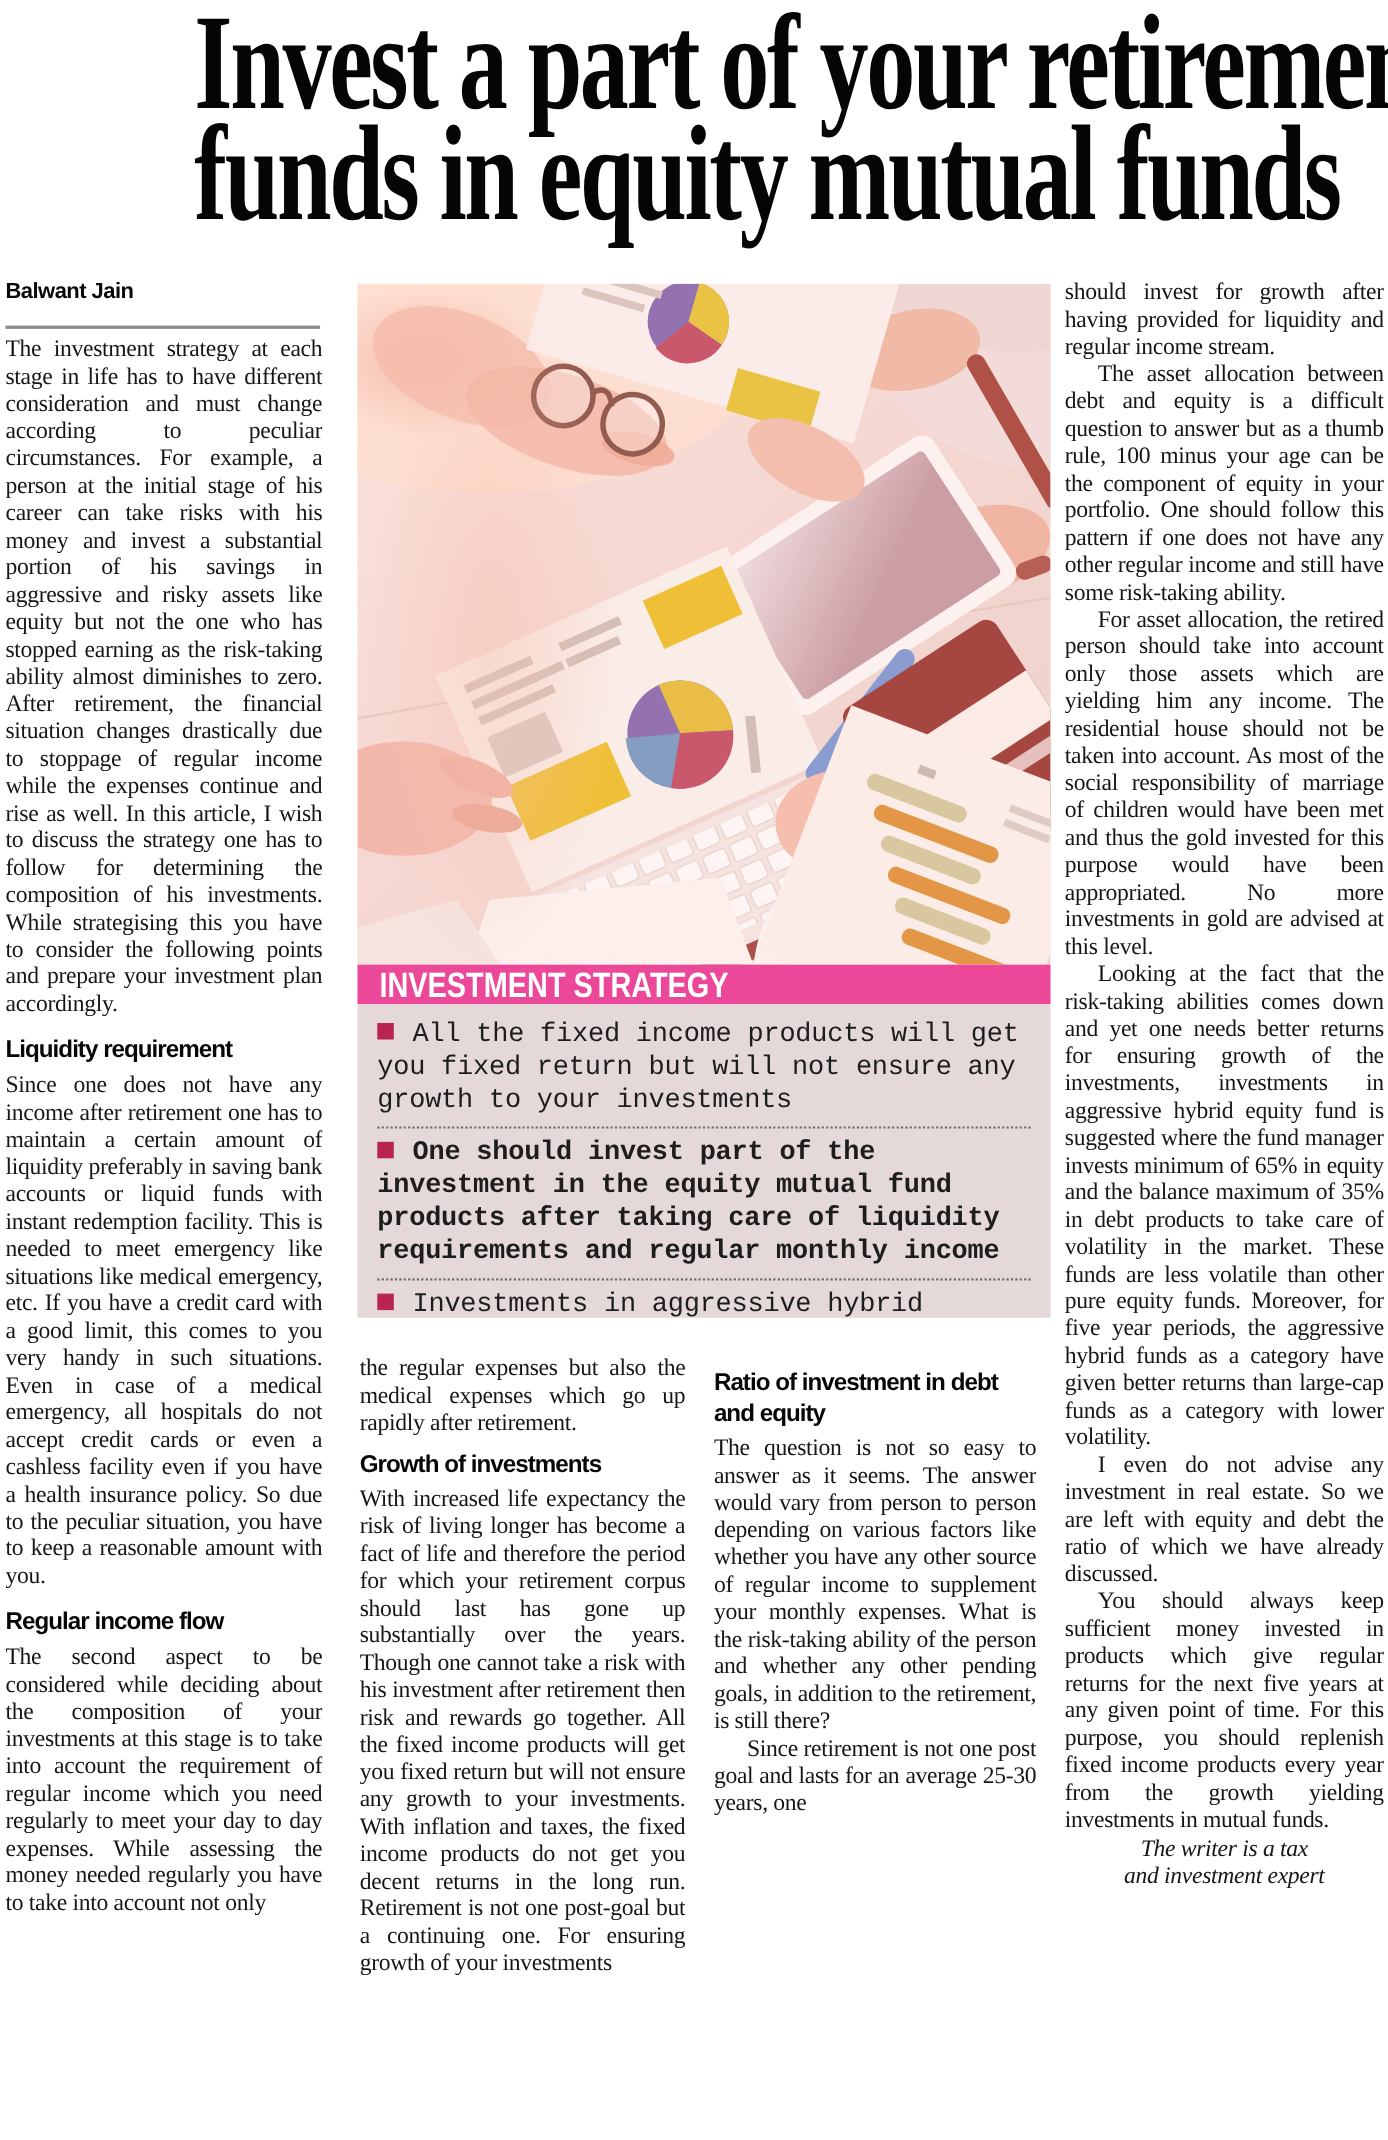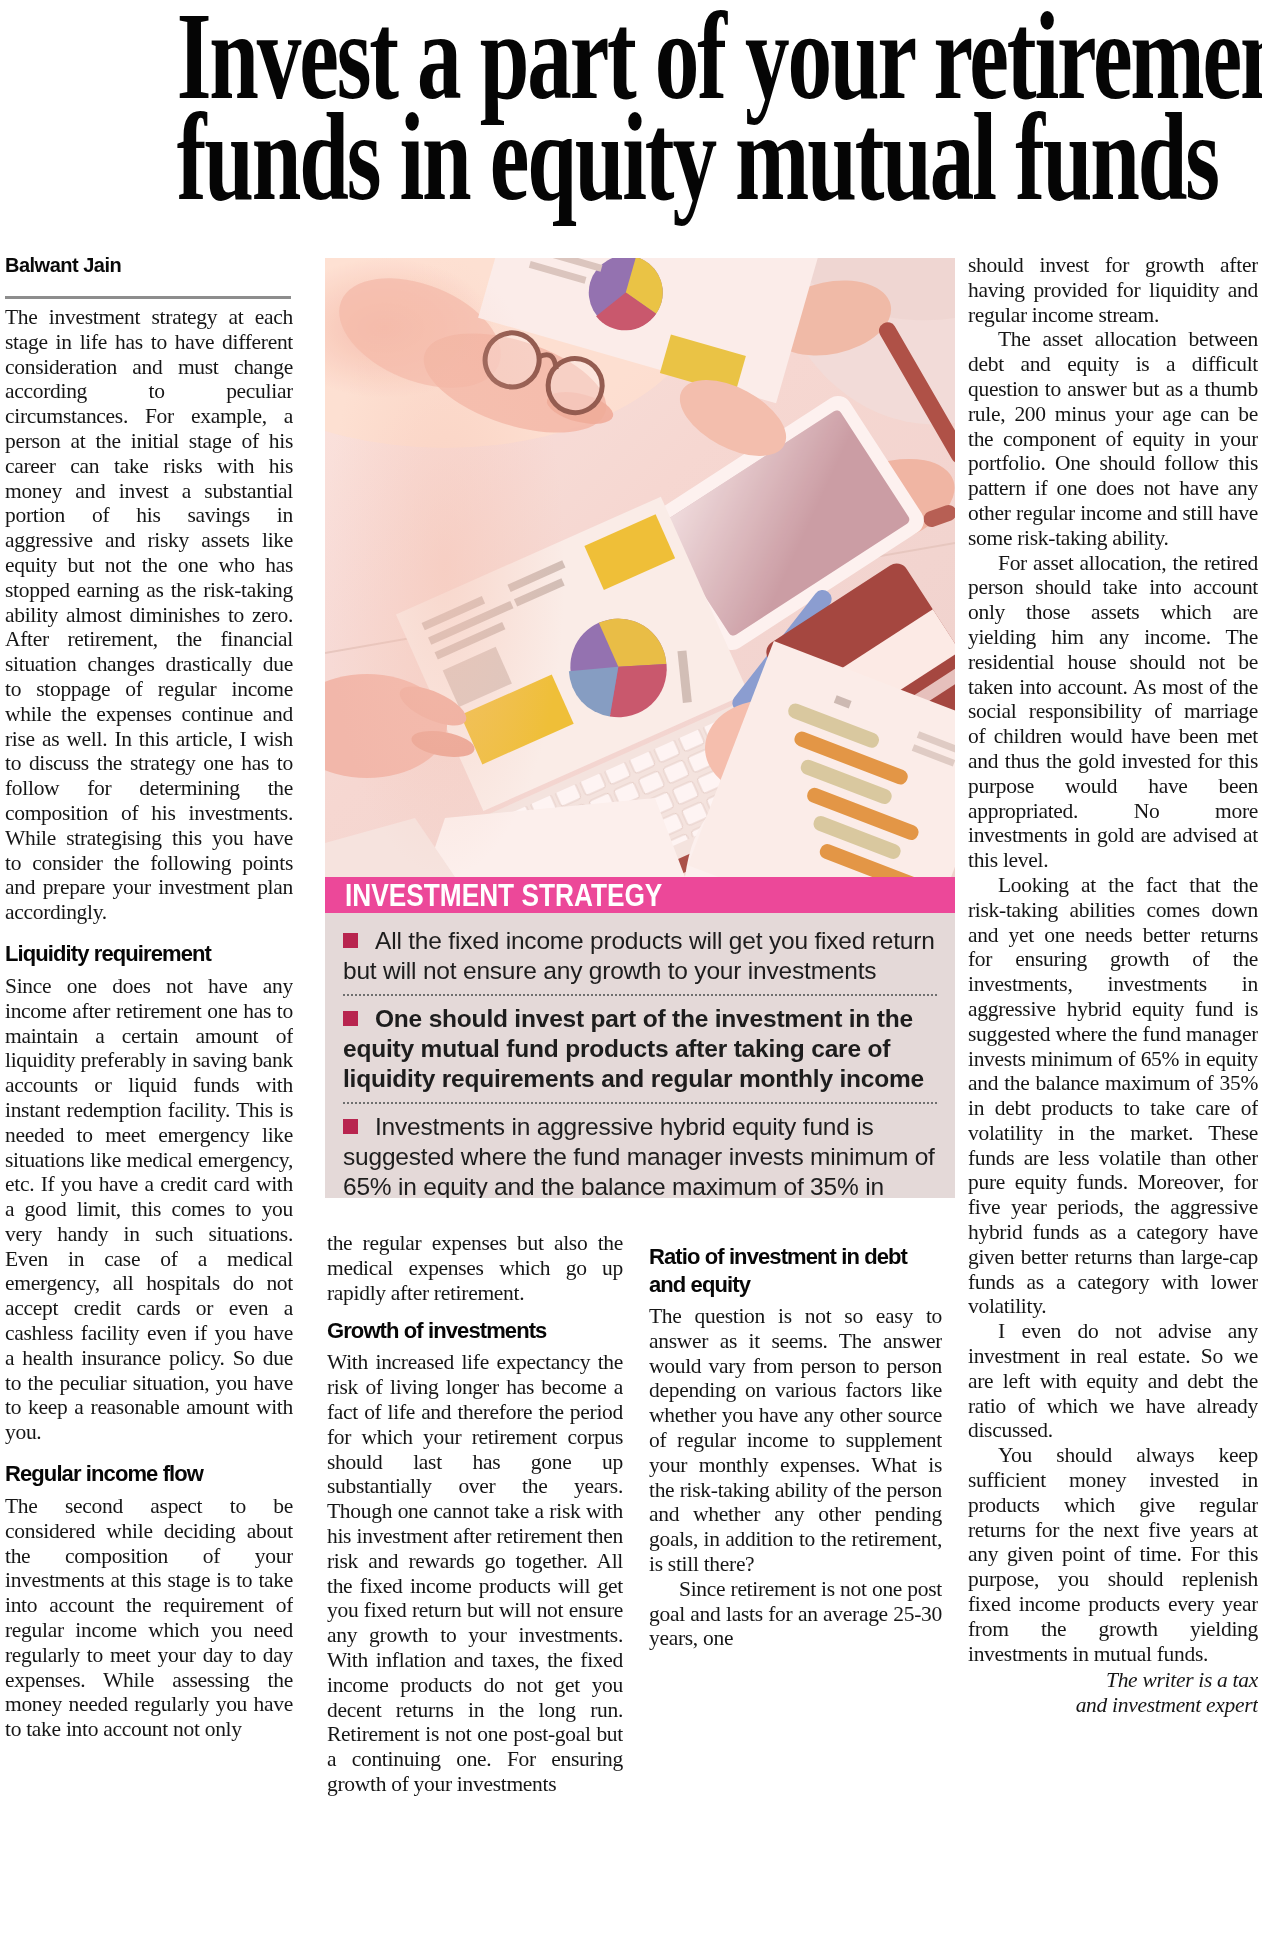--- a/index.html
+++ b/index.html
@@ -37,39 +37,39 @@
   .colhead {
     font-family:"Liberation Sans", sans-serif; font-weight:bold;
     font-size:22px; line-height:28px; letter-spacing:-0.9px;
     margin:15px 0 6px 0; text-align:left; color:#070707;
   }
   .col-left  { left:5px;   top:305px;  width:288px; height:1640px; }
   .col-mid1  { left:327px; top:1231px; width:296px; height:714px; }
   .col-mid1 .colhead, .col-mid2 .colhead { margin:12px 0 5px 0; }
   .col-mid2  { left:649px; top:1231px; width:293px; height:714px; }
   .col-right { left:968px; top:253px;  width:290px; height:1692px; }
-  .credit { text-align:right; font-style:italic; margin-top:2px; }
+  .credit { text-align:center; font-style:italic; margin-top:2px; }
 
   
   .photo { left:325px; top:258px; width:630px; height:619px; overflow:hidden; background:#f5ddd8; }
 
   
   .sbar {
     left:325px; top:877px; width:630px; height:36px; background:#ec4899;
     display:flex; align-items:center; overflow:hidden;
   }
   .sbar-title {
     color:#ffffff; font-family:"Liberation Sans", sans-serif; font-weight:bold;
     font-size:32px; line-height:32px; white-space:nowrap;
     transform:scaleX(0.82); transform-origin:0 50%; margin-left:20px;
   }
   .sbody {
     left:325px; top:913px; width:630px; height:285px; background:#e4d9d8;
     box-sizing:border-box; padding:13px 18px 0 18px; overflow:hidden;
-    font-family:Liberation Sans, sans-serif; font-size:24.5px;
+    font-family:Liberation Mono, monospace; font-size:24.5px;
     line-height:30px; color:#1d1d1d; letter-spacing:-0.2px;
   }
   .bullet { margin:0; }
   .bullet.bold { font-weight:bold; }
   .sq {
     display:inline-block; width:15px; height:15px; background:#b8254f;
     margin-right:17px; transform:translateY(-1px);
   }
   .dotsep { border:none; border-top:2px dotted #6f6f6f; margin:8px 0; }
 </style>
@@ -249,21 +249,21 @@
 </div>
 
 <div class="abs body-col col-mid2">
   <div class="colhead">Ratio of investment in debt and equity</div>
   <p>The question is not so easy to answer as it seems. The answer would vary from person to person depending on various factors like whether you have any other source of regular income to supplement your monthly expenses. What is the risk-taking ability of the person and whether any other pending goals, in addition to the retirement, is still there?</p>
   <p class="ind">Since retirement is not one post goal and lasts for an average 25-30 years, one</p>
 </div>
 
 <div class="abs body-col col-right">
   <p>should invest for growth after having provided for liquidity and regular income stream.</p>
-  <p class="ind">The asset allocation between debt and equity is a difficult question to answer but as a thumb rule, 200 minus your age can be the component of equity in your portfolio. One should follow this pattern if one does not have any other regular income and still have some risk-taking ability.</p>
+  <p class="ind">The asset allocation between debt and equity is a difficult question to answer but as a thumb rule, 100 minus your age can be the component of equity in your portfolio. One should follow this pattern if one does not have any other regular income and still have some risk-taking ability.</p>
   <p class="ind">For asset allocation, the retired person should take into account only those assets which are yielding him any income. The residential house should not be taken into account. As most of the social responsibility of marriage of children would have been met and thus the gold invested for this purpose would have been appropriated. No more investments in gold are advised at this level.</p>
   <p class="ind">Looking at the fact that the risk-taking abilities comes down and yet one needs better returns for ensuring growth of the investments, investments in aggressive hybrid equity fund is suggested where the fund manager invests minimum of 65% in equity and the balance maximum of 35% in debt products to take care of volatility in the market. These funds are less volatile than other pure equity funds. Moreover, for five year periods, the aggressive hybrid funds as a category have given better returns than large-cap funds as a category with lower volatility.</p>
   <p class="ind">I even do not advise any investment in real estate. So we are left with equity and debt the ratio of which we have already discussed.</p>
   <p class="ind">You should always keep sufficient money invested in products which give regular returns for the next five years at any given point of time. For this purpose, you should replenish fixed income products every year from the growth yielding investments in mutual funds.</p>
   <div class="credit">
     <div>The writer is a tax</div>
     <div>and investment expert</div>
   </div>
 </div>
 

